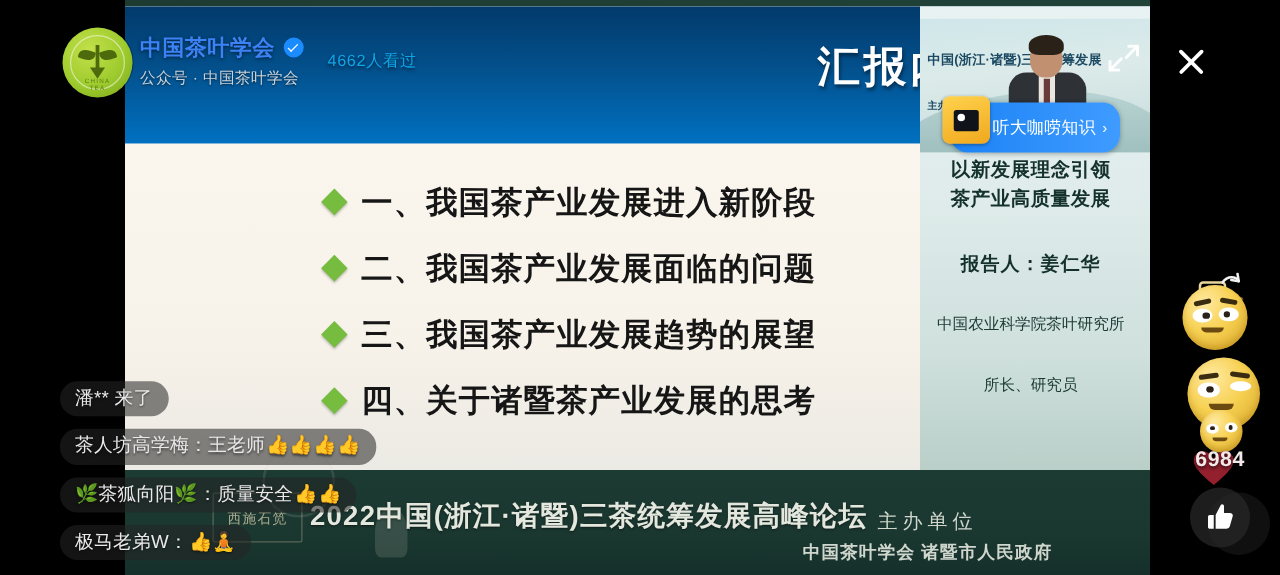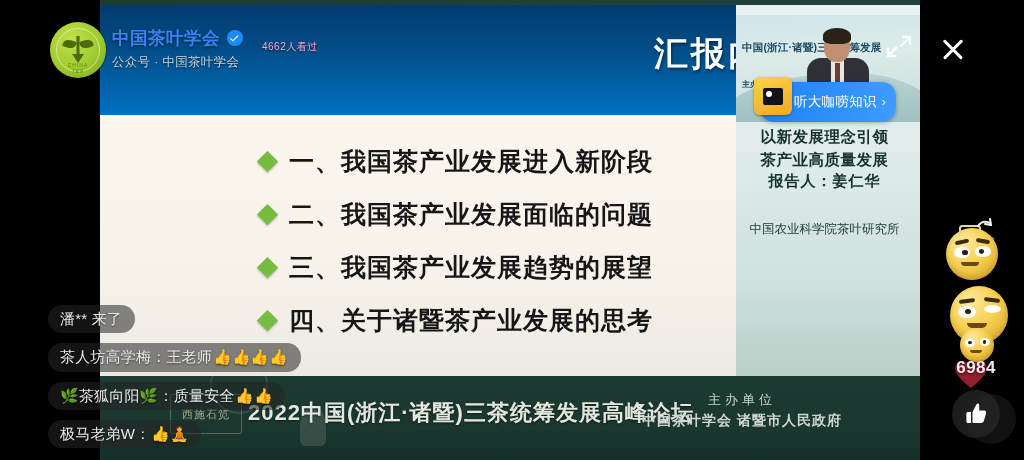--- a/index.html
+++ b/index.html
@@ -58,21 +58,21 @@
   .spk-podium { position:absolute; left:58px; bottom:0; width:92px; height:20px;
                 background:linear-gradient(180deg,#cfe2ec 0%,#9fbdcc 100%); }
   .spk-mic { position:absolute; left:80px; top:56px; width:2px; height:26px;
              background:#3a3a3a; transform:rotate(-16deg); }
   .spk-mic2 { position:absolute; left:90px; top:58px; width:2px; height:24px;
               background:#3a3a3a; transform:rotate(12deg); }
 
   #cover-text { position:absolute; left:0; top:120px; width:177px; text-align:center;
                 color:#14312b; }
   .cover-title { font-size:15.5px; font-weight:bold; line-height:1.5; letter-spacing:.5px; }
-  .cover-presenter { font-size:15px; font-weight:bold; letter-spacing:1px; }
+  .cover-presenter { font-size:15px; font-weight:bold; margin-top:30px; letter-spacing:1px; }
   .cover-affil { font-size:12.5px; line-height:1.7; margin-top:28px; color:#1b3a33; }
 
   
   #expand-icon { position:absolute; right:4px; top:30px; width:34px; height:34px; z-index:6; }
 
   
   #promo-pill { position:absolute; left:760px; top:82px; height:40px; z-index:8;
                 display:flex; align-items:center;
                 background:linear-gradient(90deg,#1b83f5 0%,#3f9bff 100%);
                 border-radius:14px; padding:0 10px 0 34px; color:#fff;
@@ -92,21 +92,21 @@
             background:linear-gradient(180deg,#1c3b33 0%,#1a3730 60%,#15302a 100%); }
   #banner-title { position:absolute; left:148px; top:22px; font-size:22px; font-weight:bold;
                   color:#e3e7de; letter-spacing:1px; white-space:nowrap;
                   text-shadow:0 1px 2px rgba(0,0,0,.5); }
   #banner-seal { position:absolute; left:70px; top:18px; width:72px; height:40px;
                  border:1px solid rgba(200,190,160,.45); border-radius:2px;
                  display:flex; align-items:center; justify-content:center;
                  font-size:11px; color:#cfc7a8; letter-spacing:1px; opacity:.8; }
   #banner-org { position:absolute; right:78px; top:14px; text-align:center; color:#cfd6cd;
                 line-height:1.55; }
-  .org-lead { font-size:13px; letter-spacing:4px; }
+  .org-lead { font-size:16px; letter-spacing:4px;margin-top:16px; }
   .org-names { font-size:14px; letter-spacing:1px;font-weight:bold; }
   
   #wm-circle { position:absolute; left:110px; bottom:46px; width:58px; height:58px;
                border-radius:50%; border:2px solid rgba(210,215,200,.28); opacity:.5; }
   #wm-buddha { position:absolute; left:200px; bottom:14px; width:26px; height:40px;
                background:rgba(170,175,165,.35); border-radius:50% 50% 18% 18%; opacity:.6; }
 
   
   #header { position:absolute; left:0; top:0; width:1024px; height:96px; z-index:20; }
   #avatar { position:absolute; left:50px; top:22px; width:56px; height:56px; border-radius:50%;
@@ -130,21 +130,21 @@
   #chan-block { position:absolute; left:112px; top:26px; }
   #chan-name-row { display:flex; align-items:center; }
   #chan-name { font-size:17.5px; font-weight:bold; color:#3b82f6; letter-spacing:.5px;
                text-shadow:0 1px 3px rgba(0,0,0,.6); }
   #verified { width:16px; height:16px; margin-left:7px; border-radius:50%;
               background:#1a8cff; display:flex; align-items:center; justify-content:center; }
   #verified .tick { width:8px; height:4px; border-left:1.8px solid #fff;
                     border-bottom:1.8px solid #fff; transform:rotate(-45deg) translate(0,-1px); }
   #chan-sub { font-size:12.5px; color:#c9d3db; margin-top:4px; letter-spacing:.3px;
               text-shadow:0 1px 2px rgba(0,0,0,.6); }
-  #viewcount { position:absolute; left:262px; top:40px; font-size:10px; color:#f9a8d4;
+  #viewcount { position:absolute; left:262px; top:40px; font-size:13px; color:#0ea5e9;
                letter-spacing:.5px; text-shadow:0 1px 3px rgba(0,0,0,.6); }
   #close-btn { position:absolute; left:938px; top:34px; width:30px; height:30px;
                cursor:pointer; }
   #close-btn span { position:absolute; left:2px; top:14px; width:26px; height:2.6px;
                     background:#fff; border-radius:2px; }
   #close-btn span:first-child { transform:rotate(45deg); }
   #close-btn span:last-child  { transform:rotate(-45deg); }
 
   
   #chat { position:absolute; left:48px; bottom:12px; width:330px; z-index:22; }
@@ -230,20 +230,21 @@
         <div class="spk-tie"></div>
         <div class="spk-head"></div>
         <div class="spk-hair"></div>
       </div>
 
       <div id="cover-text">
         <div class="cover-title">以新发展理念引领</div>
         <div class="cover-title">茶产业高质量发展</div>
         <div class="cover-presenter">报告人：姜仁华</div>
         <div class="cover-affil">中国农业科学院茶叶研究所</div>
+        <div class="cover-affil">所长、研究员</div>
       </div>
     </div>
 
     <svg id="expand-icon" viewBox="0 0 34 34">
       <path d="M6 26 L15 17" stroke="#ffffff" stroke-width="2.4" fill="none" stroke-linecap="round" opacity=".9"></path>
       <path d="M6 26 L6 19 M6 26 L13 26" stroke="#ffffff" stroke-width="2.4" fill="none" stroke-linecap="round" opacity=".9"></path>
       <path d="M28 7 L19 16" stroke="#ffffff" stroke-width="2.4" fill="none" stroke-linecap="round" opacity=".9"></path>
       <path d="M28 7 L28 14 M28 7 L21 7" stroke="#ffffff" stroke-width="2.4" fill="none" stroke-linecap="round" opacity=".9"></path>
     </svg>
 

